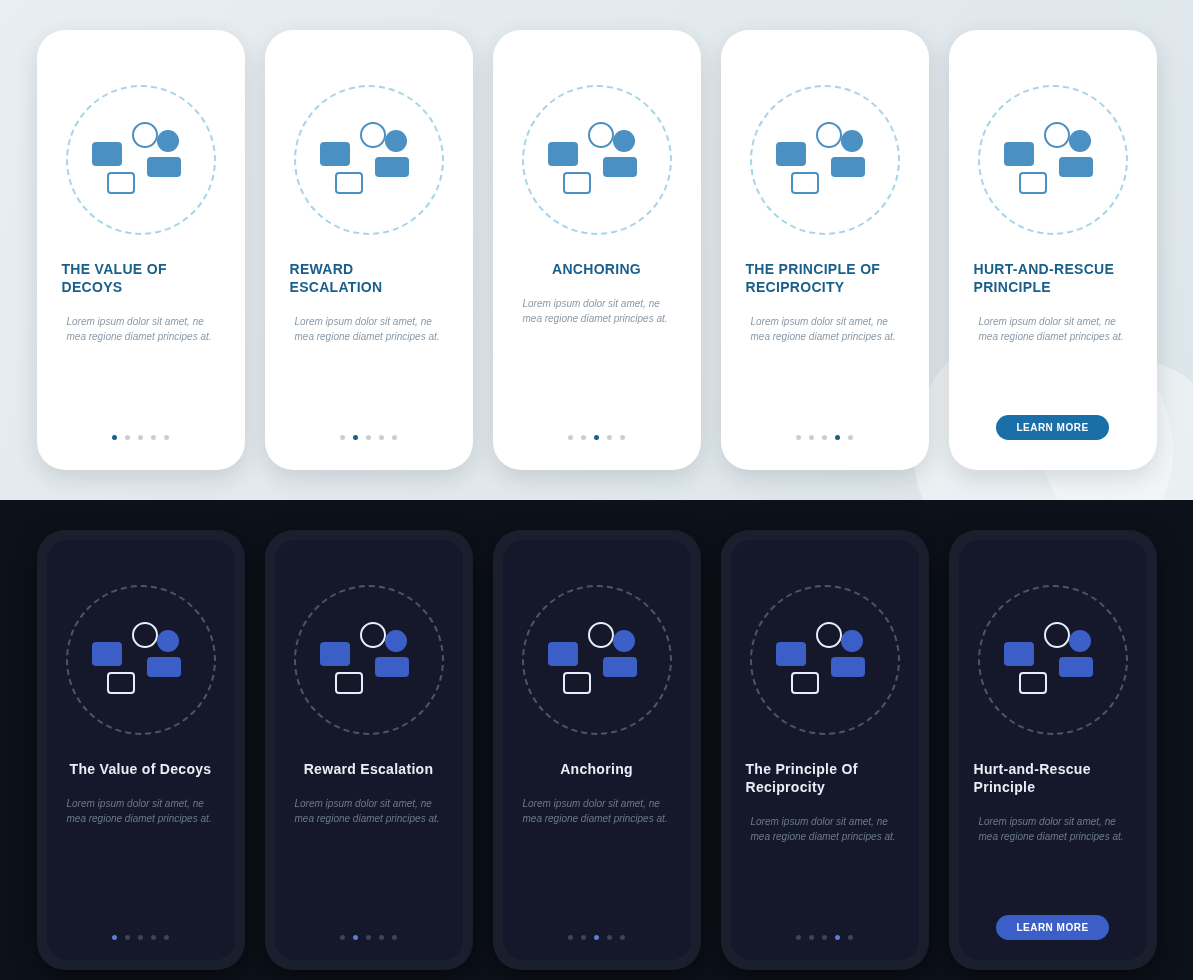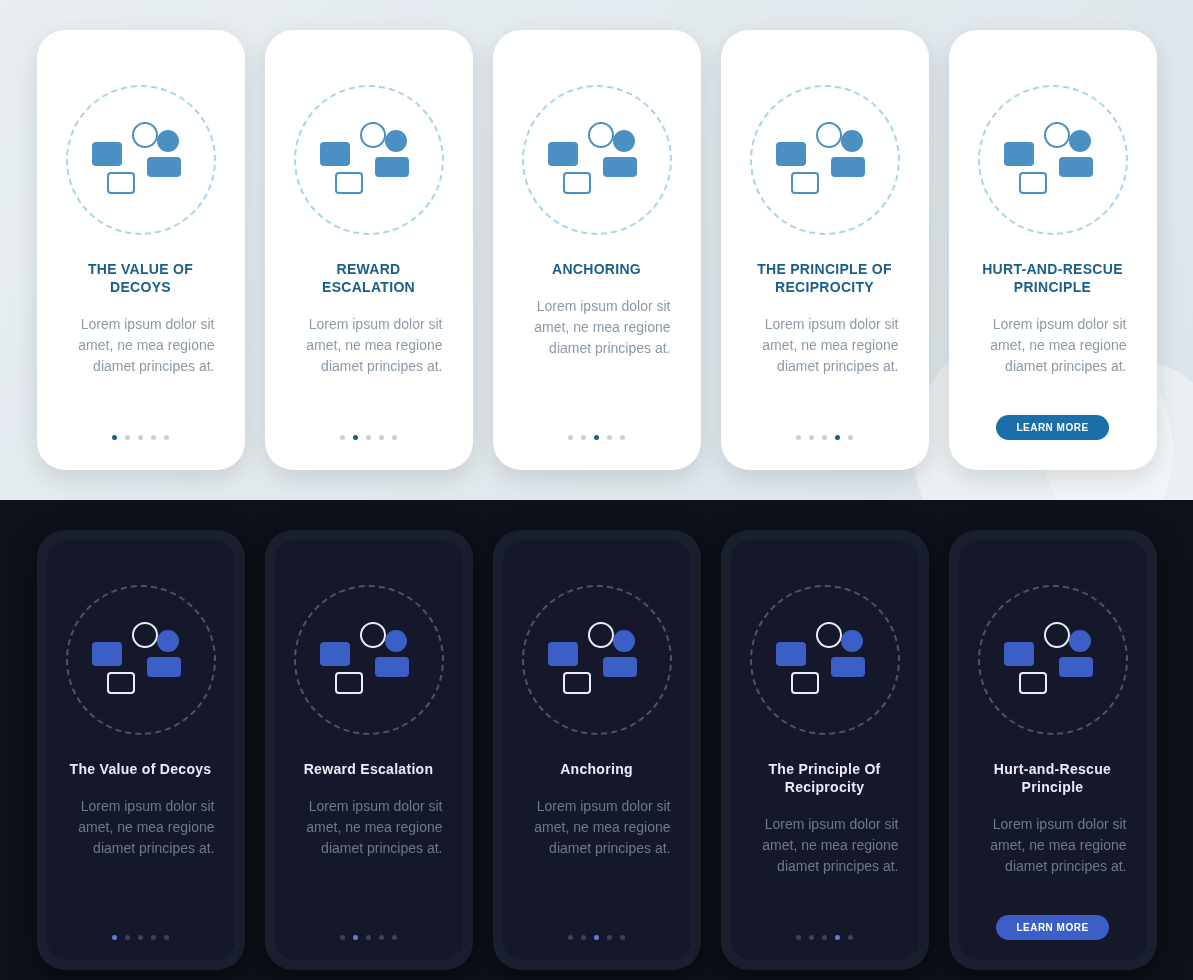--- a/index.html
+++ b/index.html
@@ -18,24 +18,24 @@
 .screen-dark{background:#14182a;}
 .illustration{width:150px;height:150px;border:2px dashed;border-radius:50%;display:flex;align-items:center;justify-content:center;margin-bottom:25px;}
 .phone-light .illustration{border-color:#a8d4e8;}
 .phone-dark .illustration{border-color:#4a5568;}
 .illu-inner{width:80%;height:80%;position:relative;}
 .shape{position:absolute;border-radius:4px;}
 .shape-fill-light{background:#4a90c2;}
 .shape-fill-dark{background:#3b5fc7;}
 .shape-outline-light{border:2px solid #4a90c2;}
 .shape-outline-dark{border:2px solid #e8eef5;}
-.title{text-align:center;font-weight:700;font-size:14px;line-height:1.3;margin-bottom:18px;letter-spacing:0.3px;}
+.title{font-weight:700;font-size:14px;line-height:1.3;margin-bottom:18px;letter-spacing:0.3px;}
 .phone-light .title{color:#1a5f8a;}
 .phone-dark .title{color:#e8eef5;}
-.desc{text-align:right;font-size:14px;line-height:1.5;color:#8a9aa8;margin-bottom:auto;padding:0 5px;}
+.desc{text-align:left;font-size:10px;line-height:1.5;color:#8a9aa8;margin-bottom:auto;padding:0 5px;font-style:italic;}
 .phone-dark .desc{color:#6b7a8c;}
 .dots{display:flex;gap:8px;justify-content:center;margin-top:auto;}
 .dot{width:5px;height:5px;border-radius:50%;background:#c5d0d8;}
 .dot.active{background:#1a5f8a;}
 .phone-dark .dot{background:#3a4556;}
 .phone-dark .dot.active{background:#5b7fd9;}
 .learn-btn{padding:7px 20px;border-radius:18px;font-size:10px;font-weight:600;letter-spacing:0.5px;border:none;cursor:pointer;margin-top:8px;}
 .phone-light .learn-btn{background:#1a6fa8;color:#fff;}
 .phone-dark .learn-btn{background:#3b5fc7;color:#fff;}
 .bg-circle{position:absolute;border-radius:50%;background:rgba(255,255,255,0.4);}

